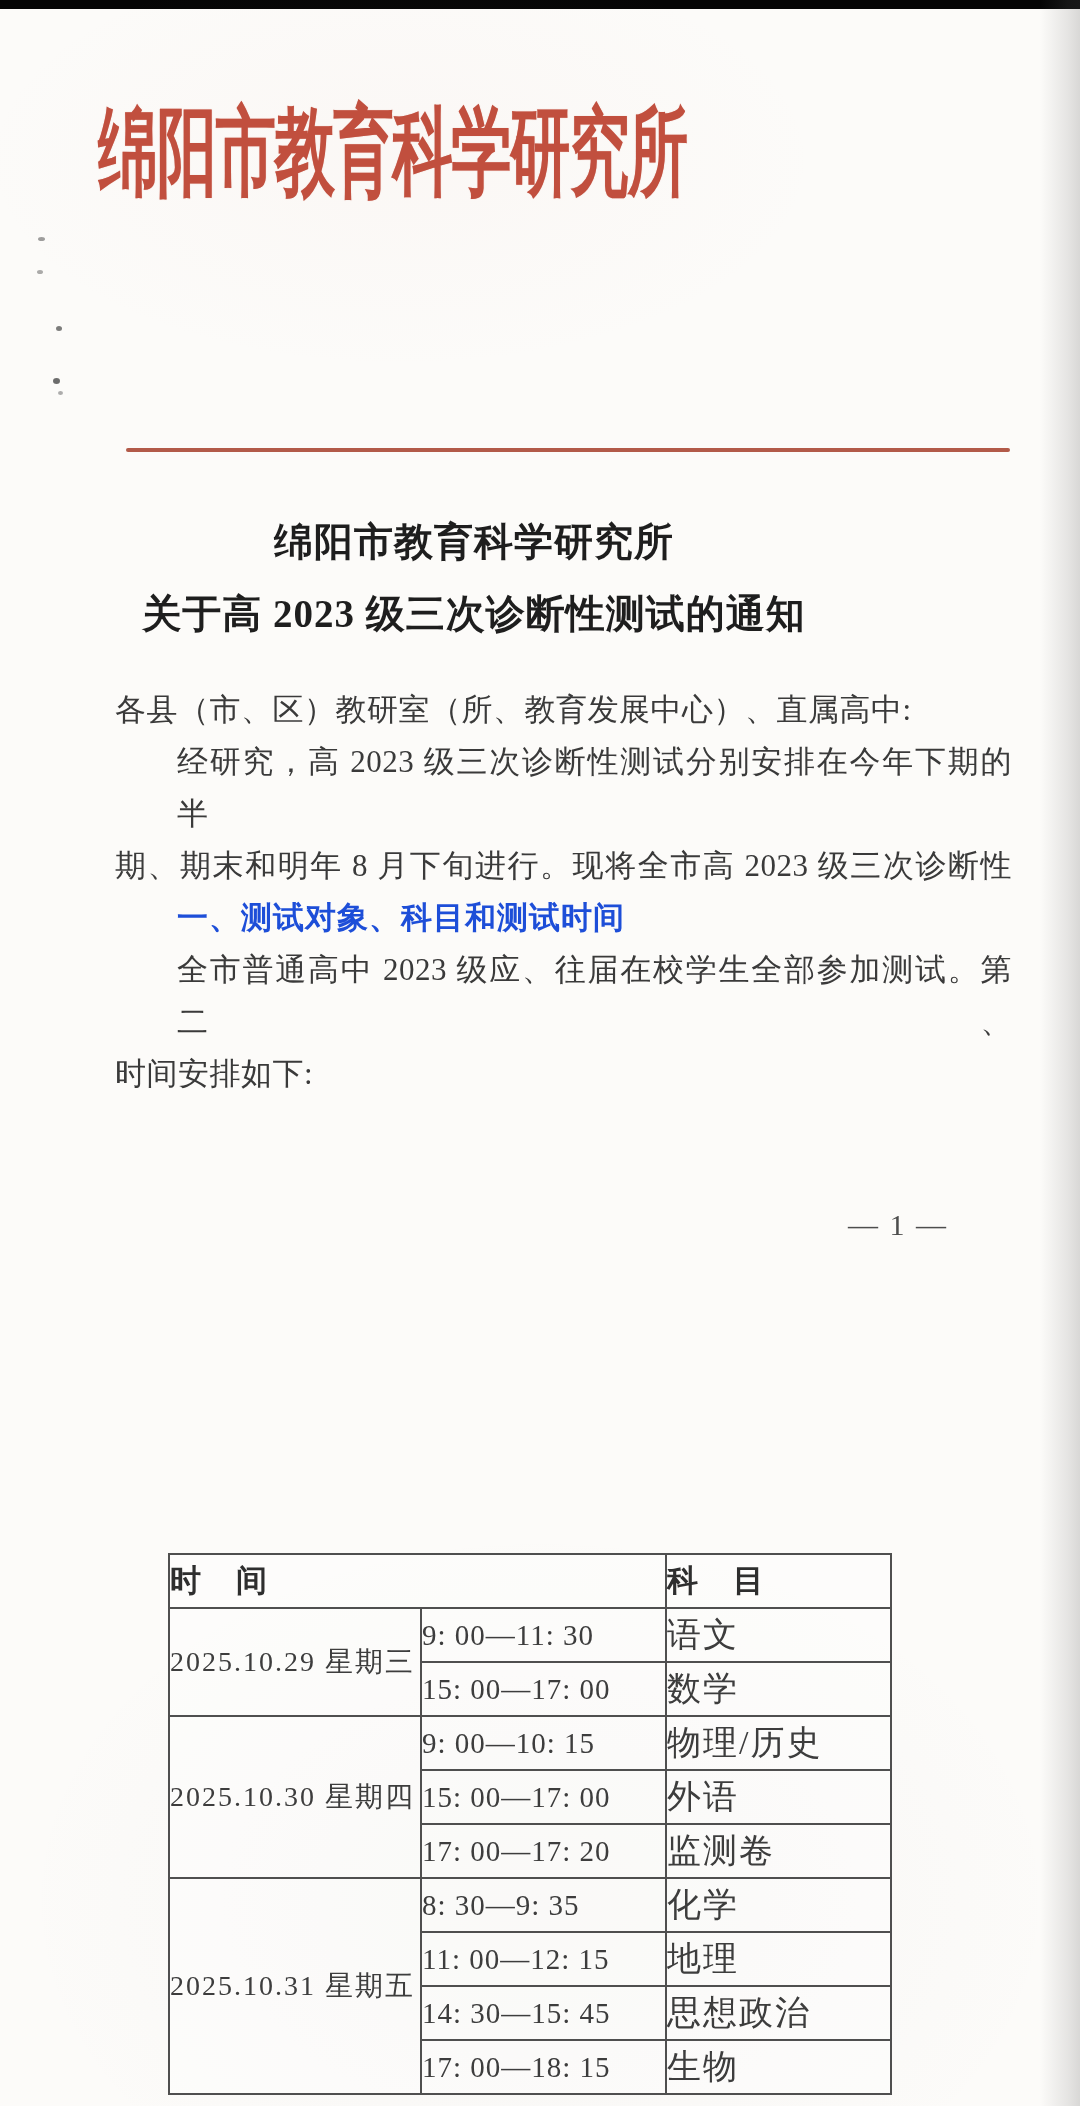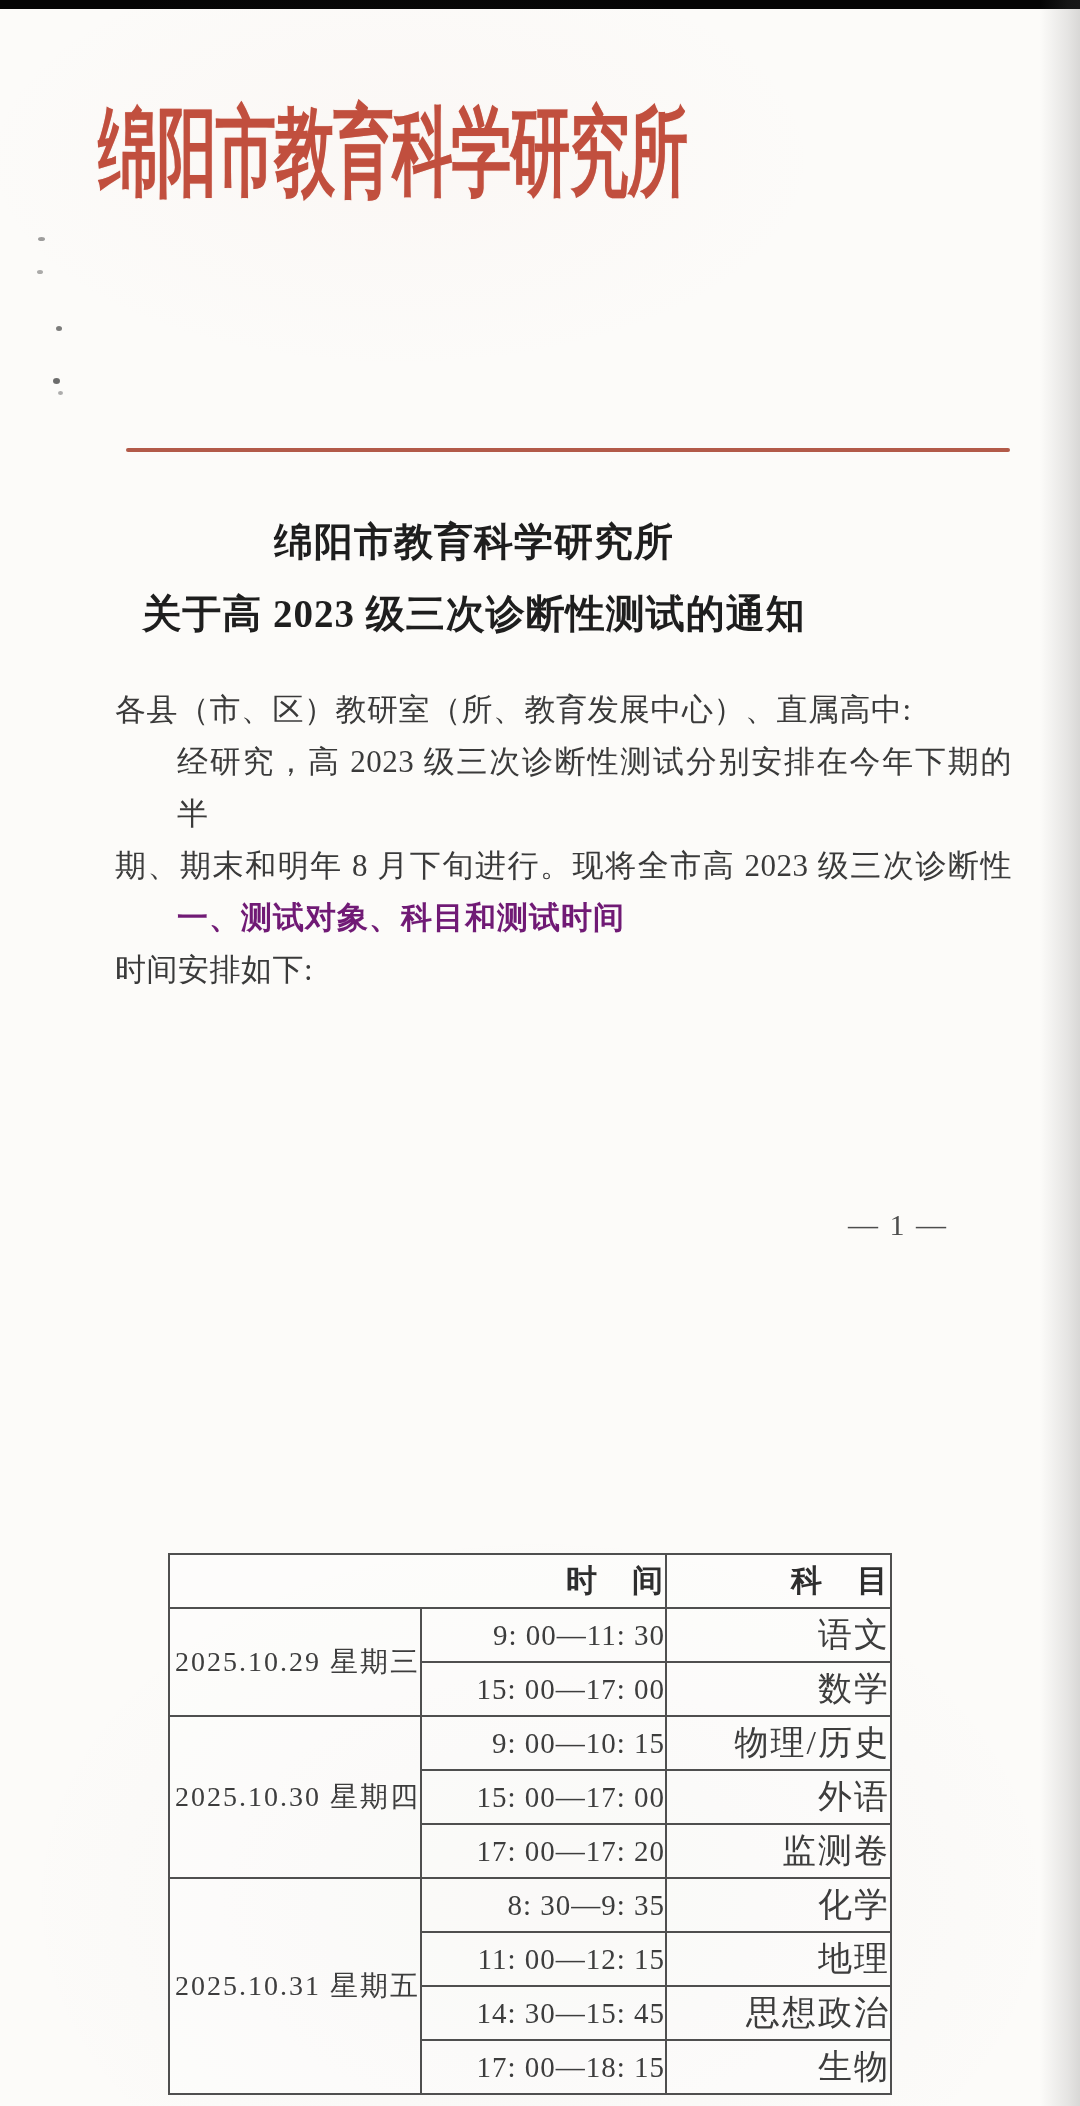--- a/index.html
+++ b/index.html
@@ -40,41 +40,41 @@
     font-size:39px;line-height:72px;letter-spacing:1px;
   }
   .body-text{
     position:absolute;left:115px;top:684px;width:897px;
     font-size:31px;line-height:52px;color:#3a3a3a;letter-spacing:0.5px;
   }
   .bline{white-space:nowrap;}
   .bline.indent{padding-left:62px;}
   .bline.fill{white-space:normal;text-align:justify;text-align-last:justify;}
   .bline.bold{
-    font-weight:700;color:#701a75;
+    font-weight:700;color:#1d4ed8;
     font-family:"Liberation Sans","DejaVu Sans",sans-serif;
     letter-spacing:1px;
   }
   .page-number{
     position:absolute;left:828px;top:1208px;width:140px;
     text-align:center;font-size:30px;color:#4d4d4d;letter-spacing:2px;
   }
   .speck{position:absolute;border-radius:50%;pointer-events:none;}
   .sp1{left:56px;top:326px;width:6px;height:5px;background:rgba(70,70,70,0.7);}
   .sp2{left:53px;top:378px;width:7px;height:6px;background:rgba(60,60,60,0.75);}
   .sp3{left:58px;top:391px;width:5px;height:4px;background:rgba(120,120,120,0.6);}
   .sp4{left:38px;top:237px;width:7px;height:4px;background:rgba(80,80,80,0.55);}
   .sp5{left:37px;top:270px;width:6px;height:4px;background:rgba(90,90,90,0.5);}
   table.schedule{
     position:absolute;left:168px;top:1553px;
     border-collapse:collapse;table-layout:fixed;
     color:#3d3d3d;
   }
   table.schedule th, table.schedule td{
-    border:2px solid #4f4f4f;text-align:right;vertical-align:middle;
+    border:2px solid #4f4f4f;text-align:left;vertical-align:middle;
     padding:0;background:rgba(255,255,255,0.35);
   }
   table.schedule th{
     height:52px;font-size:31px;font-weight:700;color:#2e2e2e;letter-spacing:2px;
   }
   table.schedule td{height:52px;}
   td.c-date{font-size:28px;letter-spacing:2px;}
   td.c-time{font-size:29px;letter-spacing:1px;white-space:nowrap;}
   td.c-subject{font-size:34px;letter-spacing:2px;}
   .col-date{width:252px;}
@@ -100,20 +100,21 @@
 <div class="doc-title">
   <div>绵阳市教育科学研究所</div>
   <div>关于高 2023 级三次诊断性测试的通知</div>
 </div>
 
 <div class="body-text" id="body-text">
     <div class="bline">各县（市、区）教研室（所、教育发展中心）、直属高中:</div>
     <div class="bline indent fill">经研究，高 2023 级三次诊断性测试分别安排在今年下期的半</div>
     <div class="bline fill">期、期末和明年 8 月下旬进行。现将全市高 2023 级三次诊断性</div>
     <div class="bline indent bold">一、测试对象、科目和测试时间</div>
+    <div class="bline indent fill">全市普通高中 2023 级应、往届在校学生全部参加测试。第二、</div>
     <div class="bline">时间安排如下:</div>
   </div>
 
 <div class="page-number">— 1 —</div>
 
 <table class="schedule" id="schedule-table">
   <colgroup>
     <col class="col-date">
       <col class="col-time">
       <col class="col-subject">

